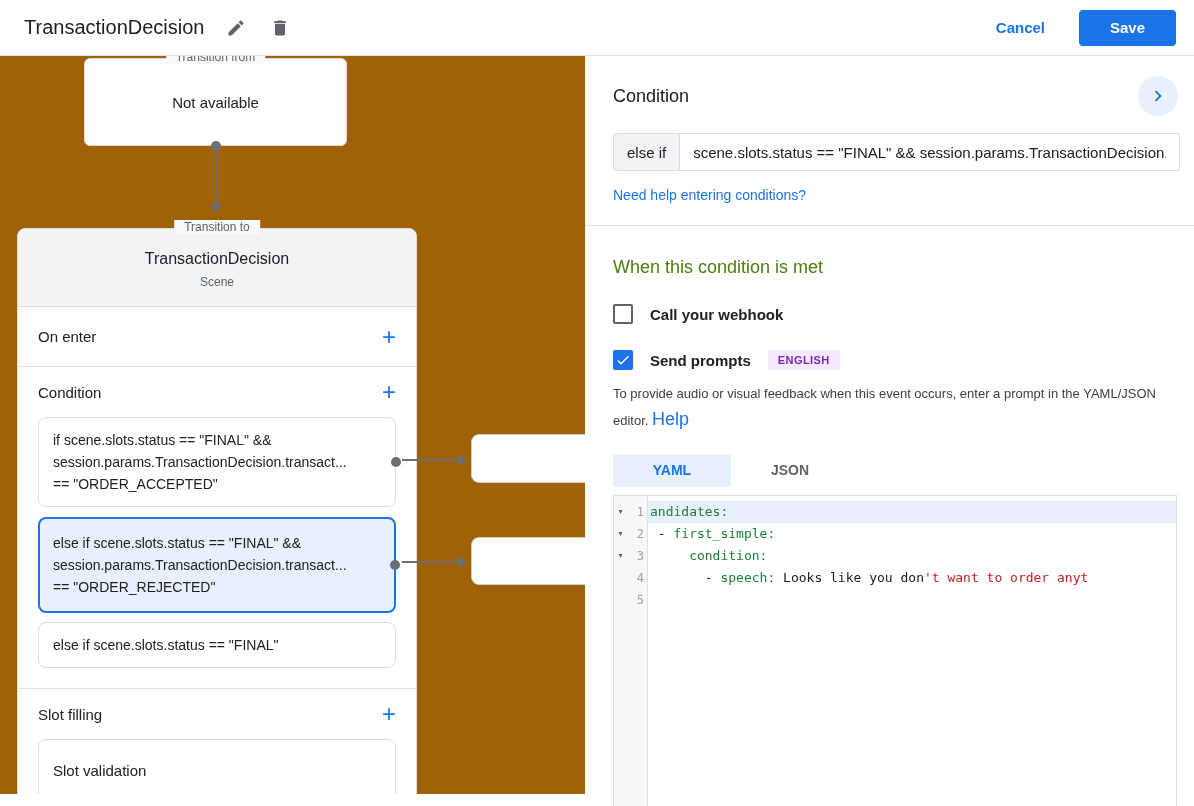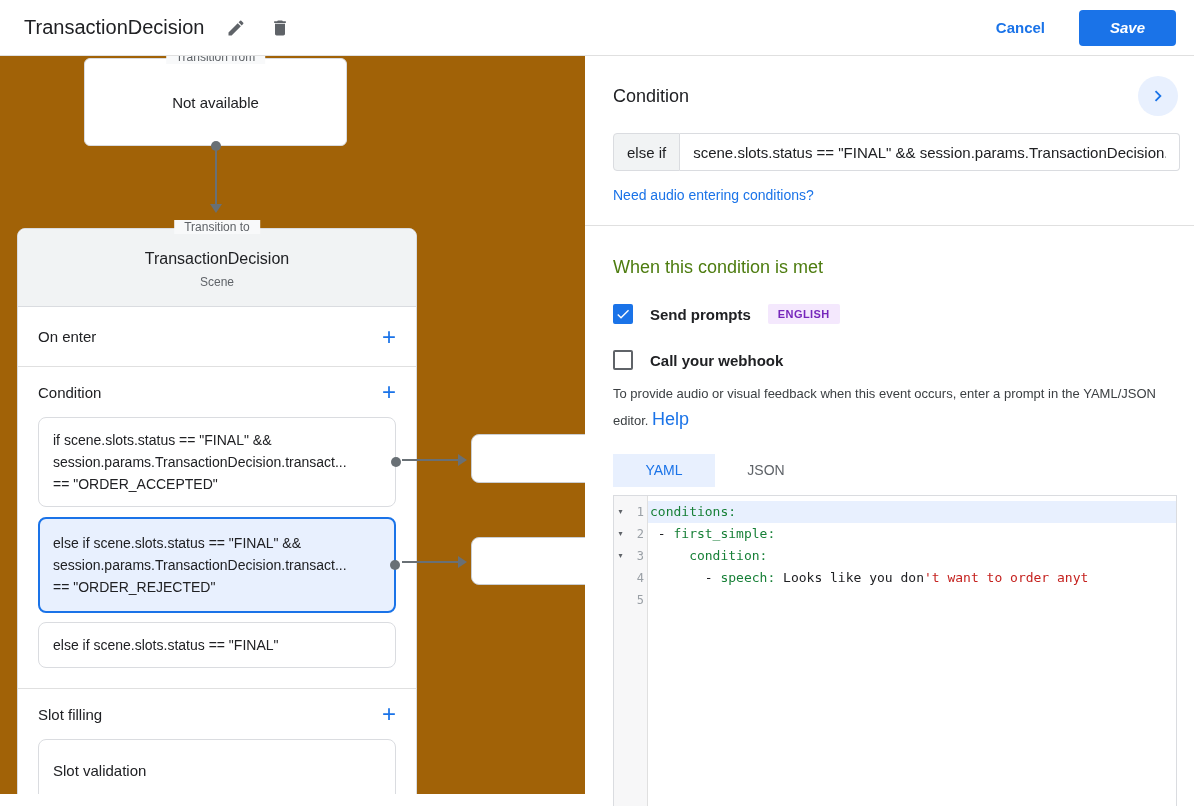--- a/index.html
+++ b/index.html
@@ -9,21 +9,21 @@
   
   .topbar { position:absolute; left:0; top:0; width:1194px; height:56px;
     background:#fff; border-bottom:1px solid #e0e0e0; display:flex; align-items:center; z-index:30; }
   .topbar-title { margin-left:24px; font-size:20px; color:#202124; }
   .icon-btn { width:24px; height:24px; margin-left:20px; cursor:pointer; display:flex; align-items:center; justify-content:center; }
   .icon-btn svg { width:20px; height:20px; fill:#5f6368; }
   .topbar-spacer { flex:1; }
   .cancel-link { color:#1a73e8; font-size:15px; font-weight:bold; margin-right:34px; cursor:pointer; }
   .save-btn { width:97px; height:36px; margin-right:18px; background:#1a73e8; color:#fff;
     border:none; border-radius:4px; font-size:15px; font-weight:bold; cursor:pointer;
-    font-family:"Liberation Sans", sans-serif;font-style:italic; }
+    font-family:"Liberation Sans", sans-serif; }
 
   
   .canvas { position:absolute; left:0; top:44px; width:585px; height:750px;
     background:#a16207; overflow:hidden; z-index:1; }
 
   .legend { position:absolute; top:-9px; left:50%; transform:translateX(-50%);
     background:#f8f9fa; padding:0 10px; font-size:12px; color:#5f6368; white-space:nowrap; }
 
   .from-box { position:absolute; left:84px; top:14px; width:263px; height:88px;
     background:#fff; border:1px solid #dadce0; border-radius:6px;
@@ -95,22 +95,22 @@
   .checkbox.checked { background:#1a73e8; border-color:#1a73e8; display:flex; align-items:center; justify-content:center; }
   .checkbox.checked svg { width:16px; height:16px; fill:#fff; }
   .check-label { font-size:15px; font-weight:bold; color:#202124; }
   .lang-badge { margin-left:17px; background:#f4e8fd; color:#7627bb; font-size:11px; font-weight:bold;
     letter-spacing:0.4px; padding:4px 10px; border-radius:2px; }
 
   .hint { margin-top:14px; font-size:13px; color:#3c4043; line-height:1.6; width:562px; }
   .hint .link { font-size:18px; }
 
   .tabs { display:flex; margin-top:20px; }
-  .tab { width:102px; height:33px; display:flex; align-items:center; justify-content:center;
-    font-size:14px; font-weight:normal; color:#5f6368; cursor:pointer; }
+  .tab { width:118px; height:33px; display:flex; align-items:center; justify-content:center;
+    font-size:14px; font-weight:bold; color:#5f6368; cursor:pointer; }
   .tab.active { background:#e8f0fe; color:#1a73e8; }
 
   .editor { position:relative; margin-top:8px; margin-left:28px; width:564px; height:336px;
     border:1px solid #dadce0; border-bottom:none; background:#fff; overflow:hidden; }
   .gutter-bg { position:absolute; left:0; top:0; bottom:0; width:34px;
     background:#f7f7f8; border-right:1px solid #e0e0e0; }
   .code-rows { position:relative; padding-top:5px; }
   .code-row { display:flex; height:22px; }
   .gut { width:34px; flex:none; display:flex; align-items:center; position:relative; z-index:2; }
   .fold { width:13px; text-align:center; font-size:8px; color:#5f6368; cursor:pointer; }
@@ -220,61 +220,61 @@
         </svg>
     </div>
   </div>
 
   <div class="cond-input-group px">
     <div class="cond-op">else if</div>
     <input class="cond-expr" type="text" value="scene.slots.status == &quot;FINAL&quot; &amp;&amp; session.params.TransactionDecision." style="">
   </div>
 
   <div class="help-link-row px">
-    <span class="link">Need audio entering conditions?</span>
+    <span class="link">Need help entering conditions?</span>
   </div>
 
   <div class="panel-divider"></div>
 
   <div class="when-heading px">When this condition is met</div>
+
+  <div class="check-row px">
+    <div class="checkbox"></div>
+    <div class="check-label">Call your webhook</div>
+  </div>
 
   <div class="check-row px">
     <div class="checkbox checked">
       <svg viewBox="0 0 24 24">
           <path d="M9 16.17L4.83 12l-1.42 1.41L9 19 21 7l-1.41-1.41z"></path>
         </svg>
     </div>
     <div class="check-label">Send prompts</div>
     <div class="lang-badge">ENGLISH</div>
   </div>
 
-  <div class="check-row px">
-    <div class="checkbox"></div>
-    <div class="check-label">Call your webhook</div>
-  </div>
-
   <div class="hint px"><span>To provide audio or visual feedback when this event occurs, enter a prompt in the YAML/JSON editor.</span>
     <span class="link">Help</span>
   </div>
 
   <div class="tabs px">
     <div class="tab active">YAML</div>
     <div class="tab">JSON</div>
   </div>
 
   <div class="editor">
     <div class="gutter-bg"></div>
     <div class="code-rows">
 
       <div class="code-row">
         <div class="gut">
           <span class="fold">▾</span>
           <span class="lnum">1</span>
         </div>
-        <div class="codeline hl"><span class="tok-key">conditions:</span></div>
+        <div class="codeline hl"><span class="tok-key">andidates:</span></div>
       </div>
 
       <div class="code-row">
         <div class="gut">
           <span class="fold">▾</span>
           <span class="lnum">2</span>
         </div>
         <div class="codeline"><span class="tok-plain"> - </span><span class="tok-key">first_simple:</span></div>
       </div>
 

